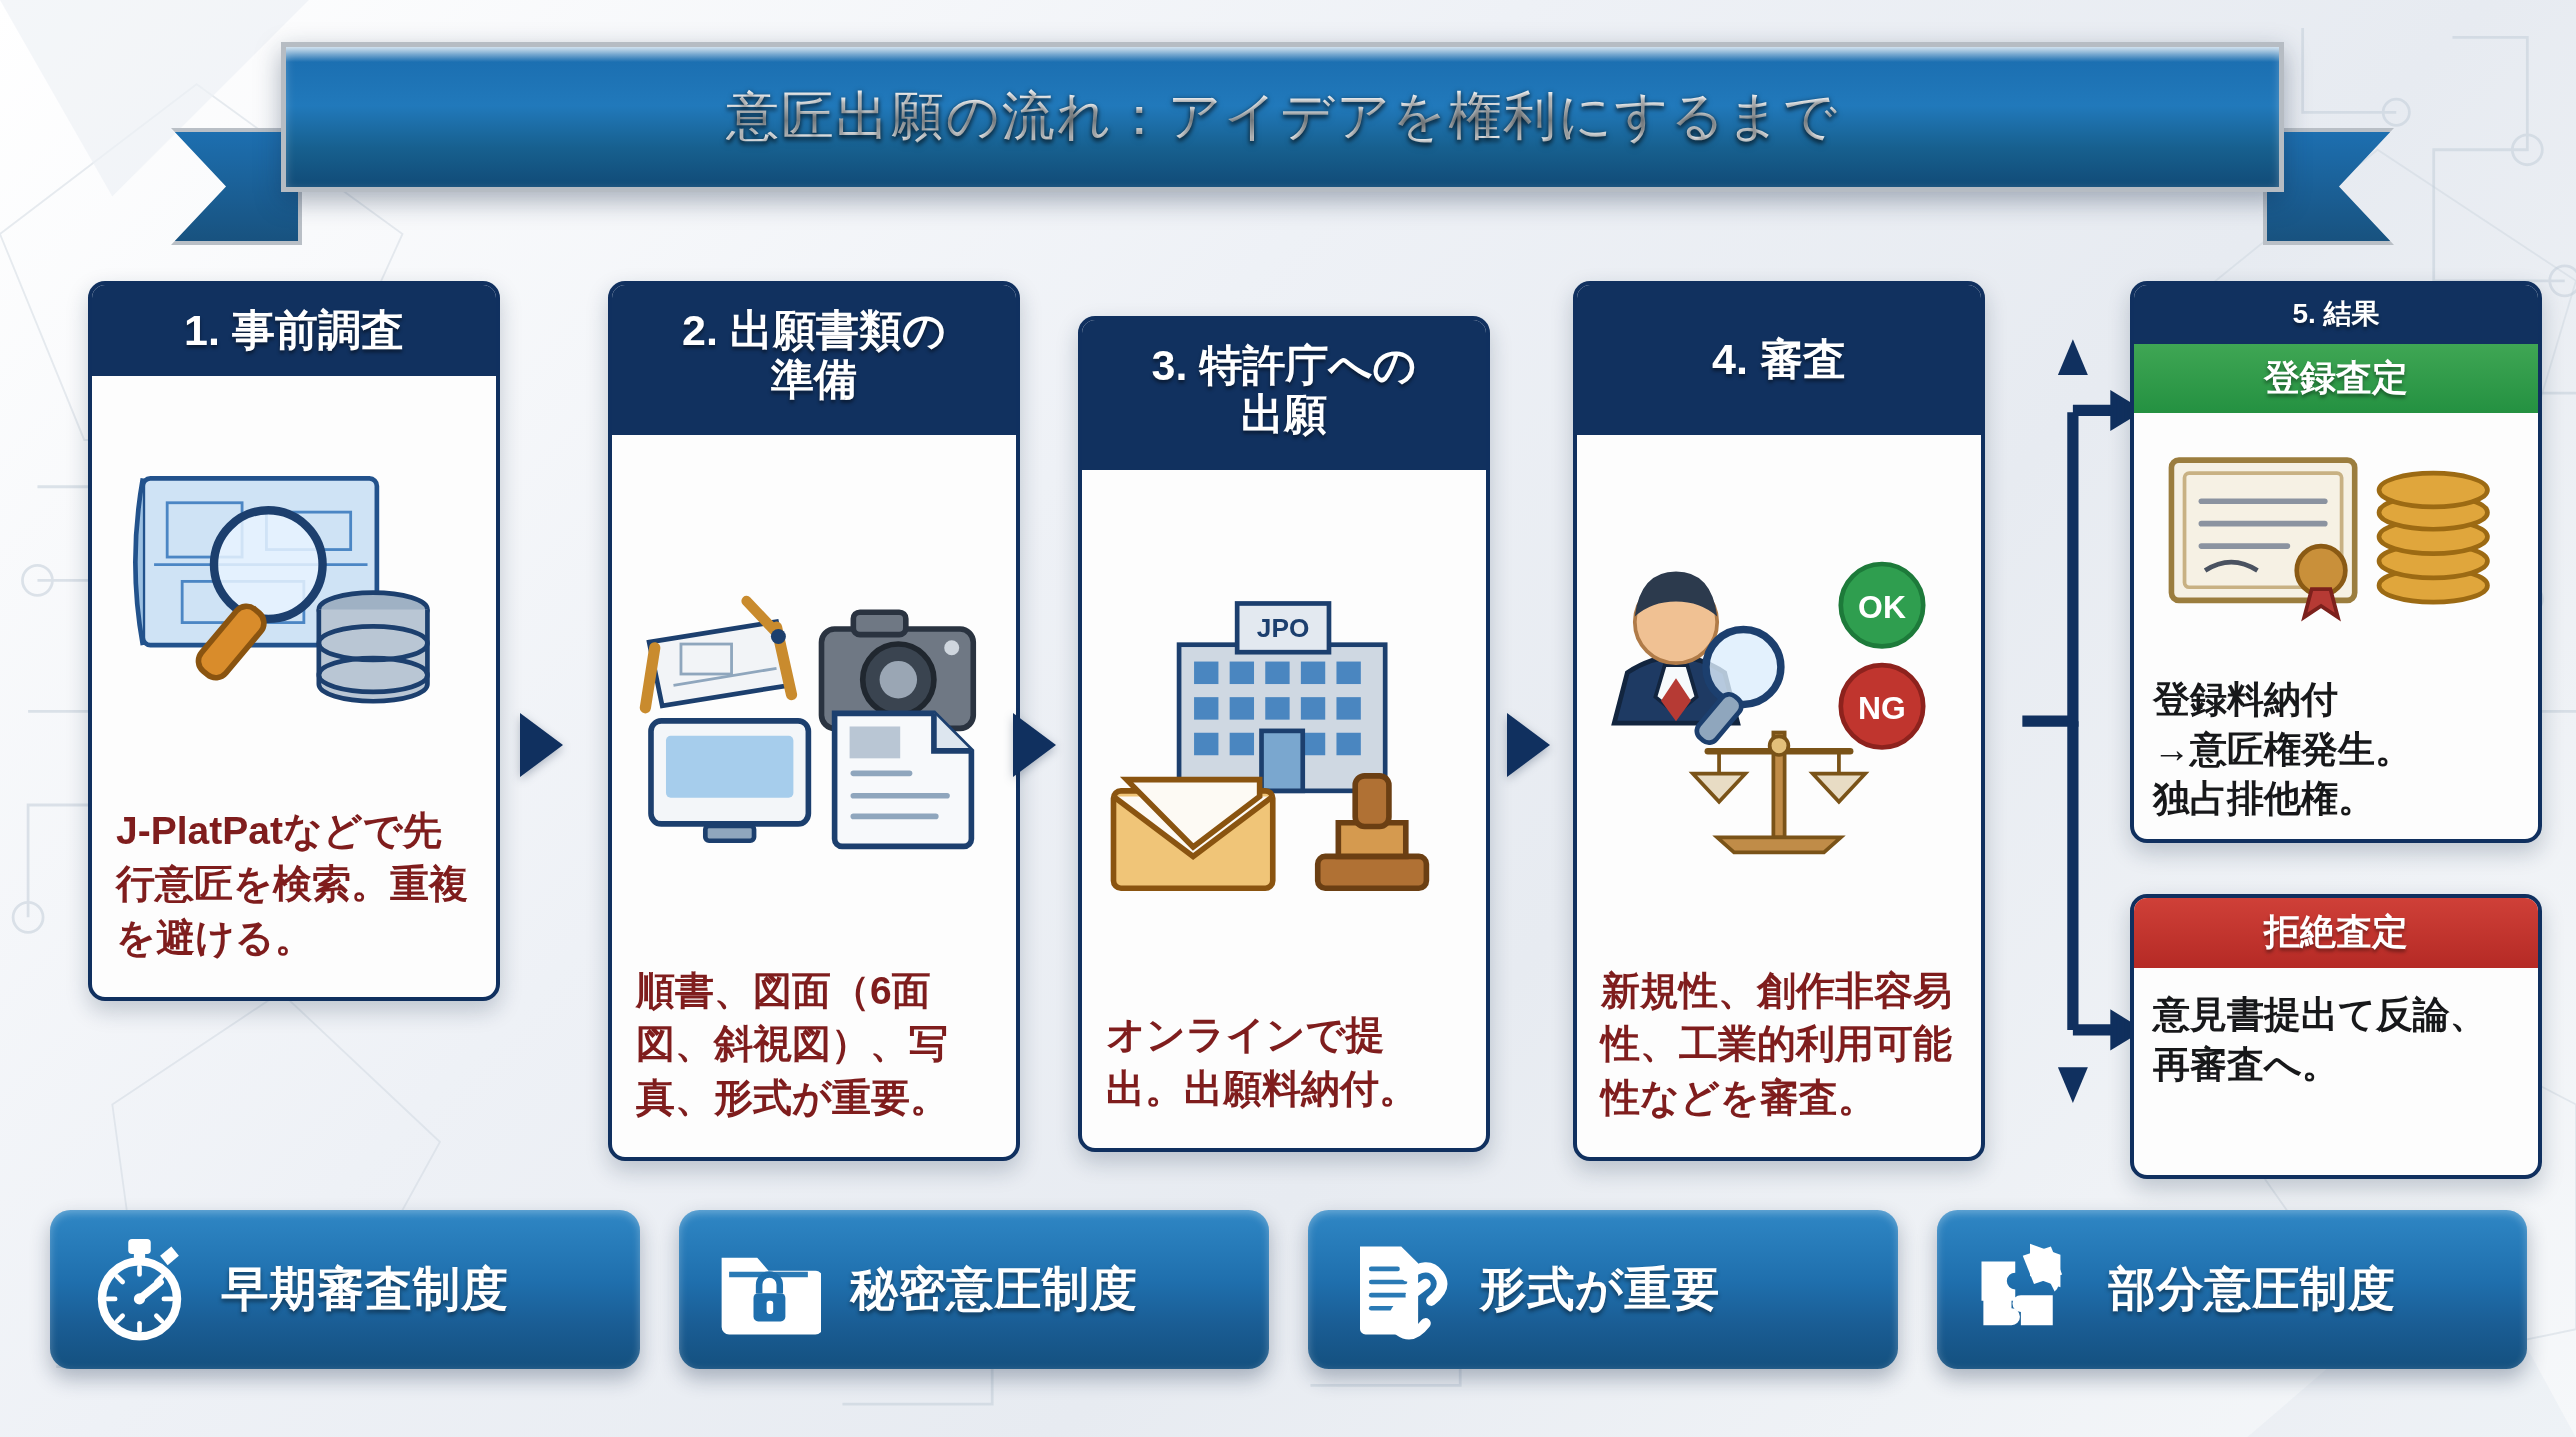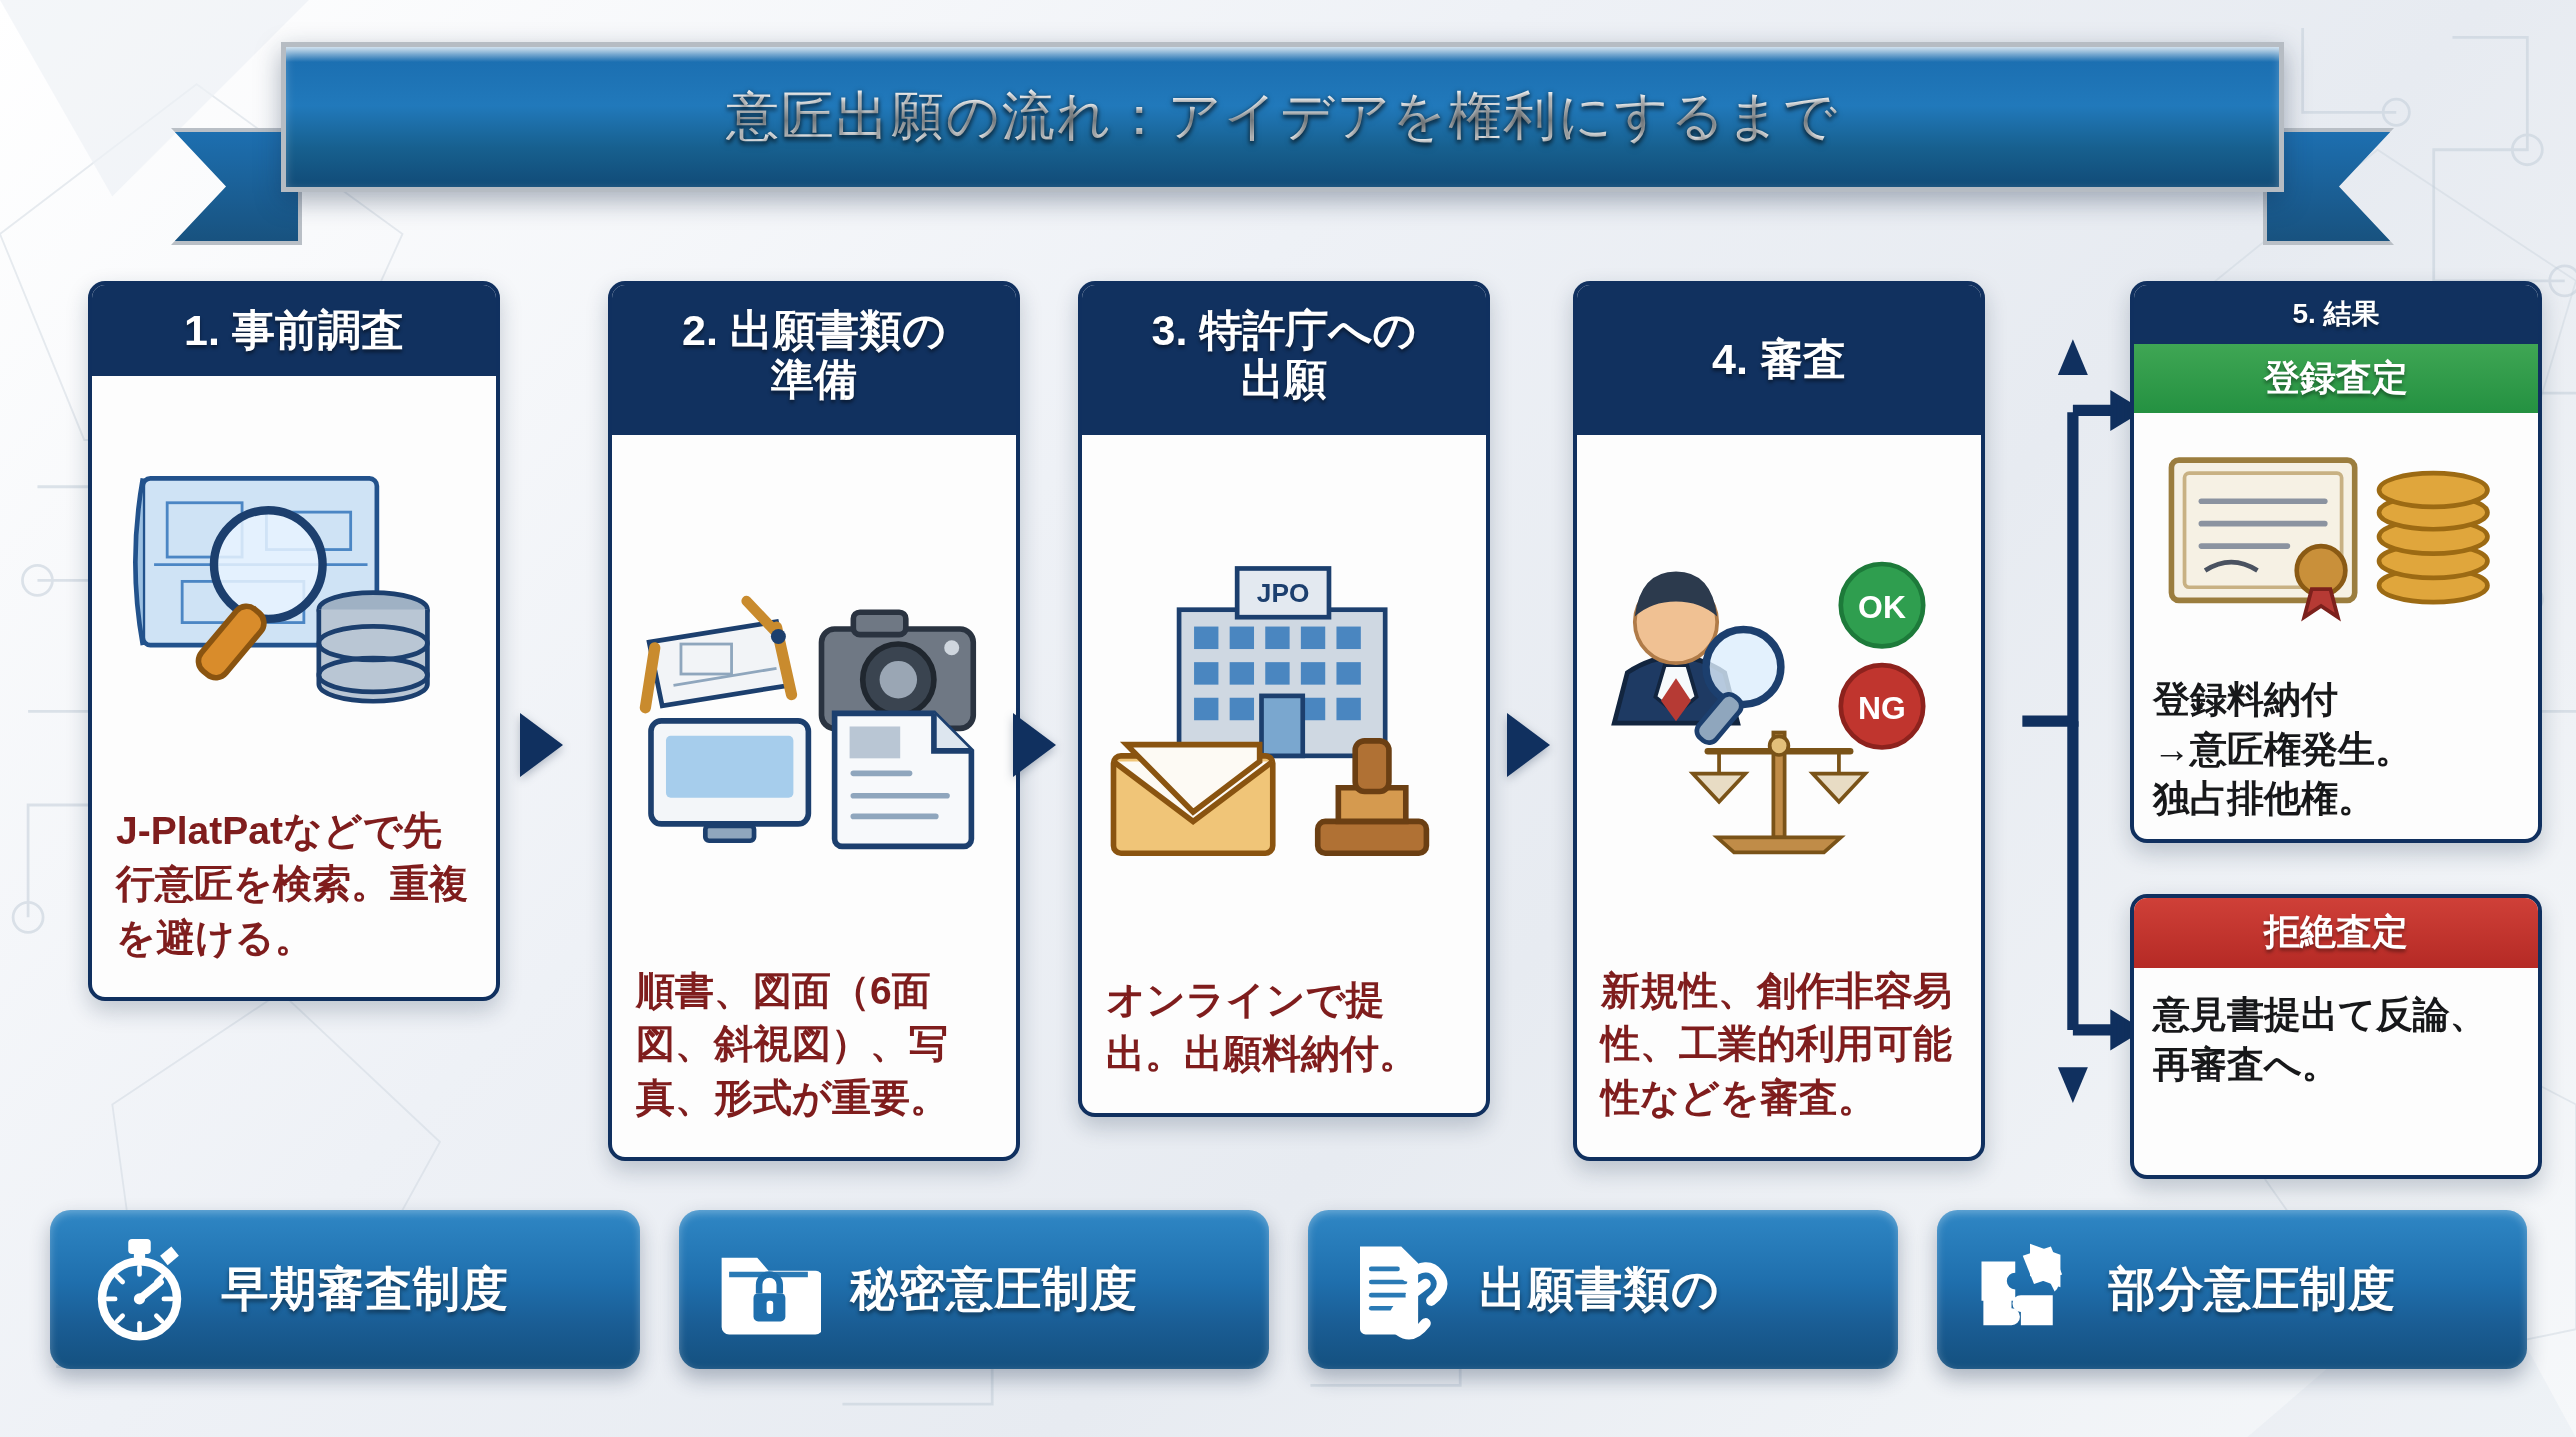--- a/index.html
+++ b/index.html
@@ -261,21 +261,21 @@
               <path d="M20 110 h88"></path>
           </g>
           <rect x="16" y="14" width="54" height="34" fill="#b9c6d4"></rect>
         </g>
       </svg>
     </div>
     <div class="card-text">順書、図面（6面図、斜視図）、写真、形式が重要。</div>
   </div>
   <div class="flow-arrow" style="left:1013px;"></div>
 
-  <div class="card" style="left:1078px;width:412px;height:836px;">
+  <div class="card" style="left:1078px;width:412px;height:836px;margin-top:35px;">
     <div class="card-head tall" style="white-space:pre-line;">3. 特許庁への
 出願</div>
     <div class="card-art">
       <svg width="356" height="300" viewBox="0 0 380 320">
 
         <g transform="translate(78,10)">
           <rect x="0" y="44" width="220" height="156" fill="#cfd8e2" stroke="#1c3f6e" stroke-width="5"></rect>
           <rect x="62" y="0" width="98" height="52" fill="#e3e9f0" stroke="#1c3f6e" stroke-width="5"></rect>
           <text x="111" y="36" font-family="Liberation Sans, sans-serif" font-size="28" font-weight="bold" fill="#1c3f6e" text-anchor="middle">JPO</text>
           <g fill="#4a86c0">
@@ -457,21 +457,21 @@
             <path d="M28 62 h36"></path>
             <path d="M28 76 h24"></path>
         </g>
         <g fill="none" stroke="#fff" stroke-width="11" stroke-linecap="round">
           <path d="M66 42 q22 -18 34 -2 q10 14 -8 28"></path>
           <path d="M58 74 q-14 18 0 26 q14 10 28 -8"></path>
         </g>
         <path d="M70 62 L86 50" stroke="#fff" stroke-width="11" stroke-linecap="round"></path>
       </svg>
     </span>
-    <span class="pill-label">出願書類の</span>
+    <span class="pill-label">形式が重要</span>
   </div>
 
   <div class="pill">
     <span class="pill-icon">
       <svg width="105" height="105" viewBox="0 0 112 112">
         <path d="M8 26 h36 v12 a9 9 0 0 0 0 18 v12 H8 Z" fill="#fff"></path>
         <path d="M8 74 h36 v-12 a9 9 0 0 1 0 -18 v-12 H8 Z" fill="none"></path>
         <path d="M10 62 h30 v14 a9 9 0 0 1 0 18 H10 Z" fill="#fff"></path>
         <path d="M50 62 h34 v32 H50 v-14 a9 9 0 0 1 0 -18 Z" fill="#fff"></path>
         <path d="M56 10 l34 6 6 34 -34 -6 Z" fill="#fff" transform="rotate(10 74 30)"></path>

